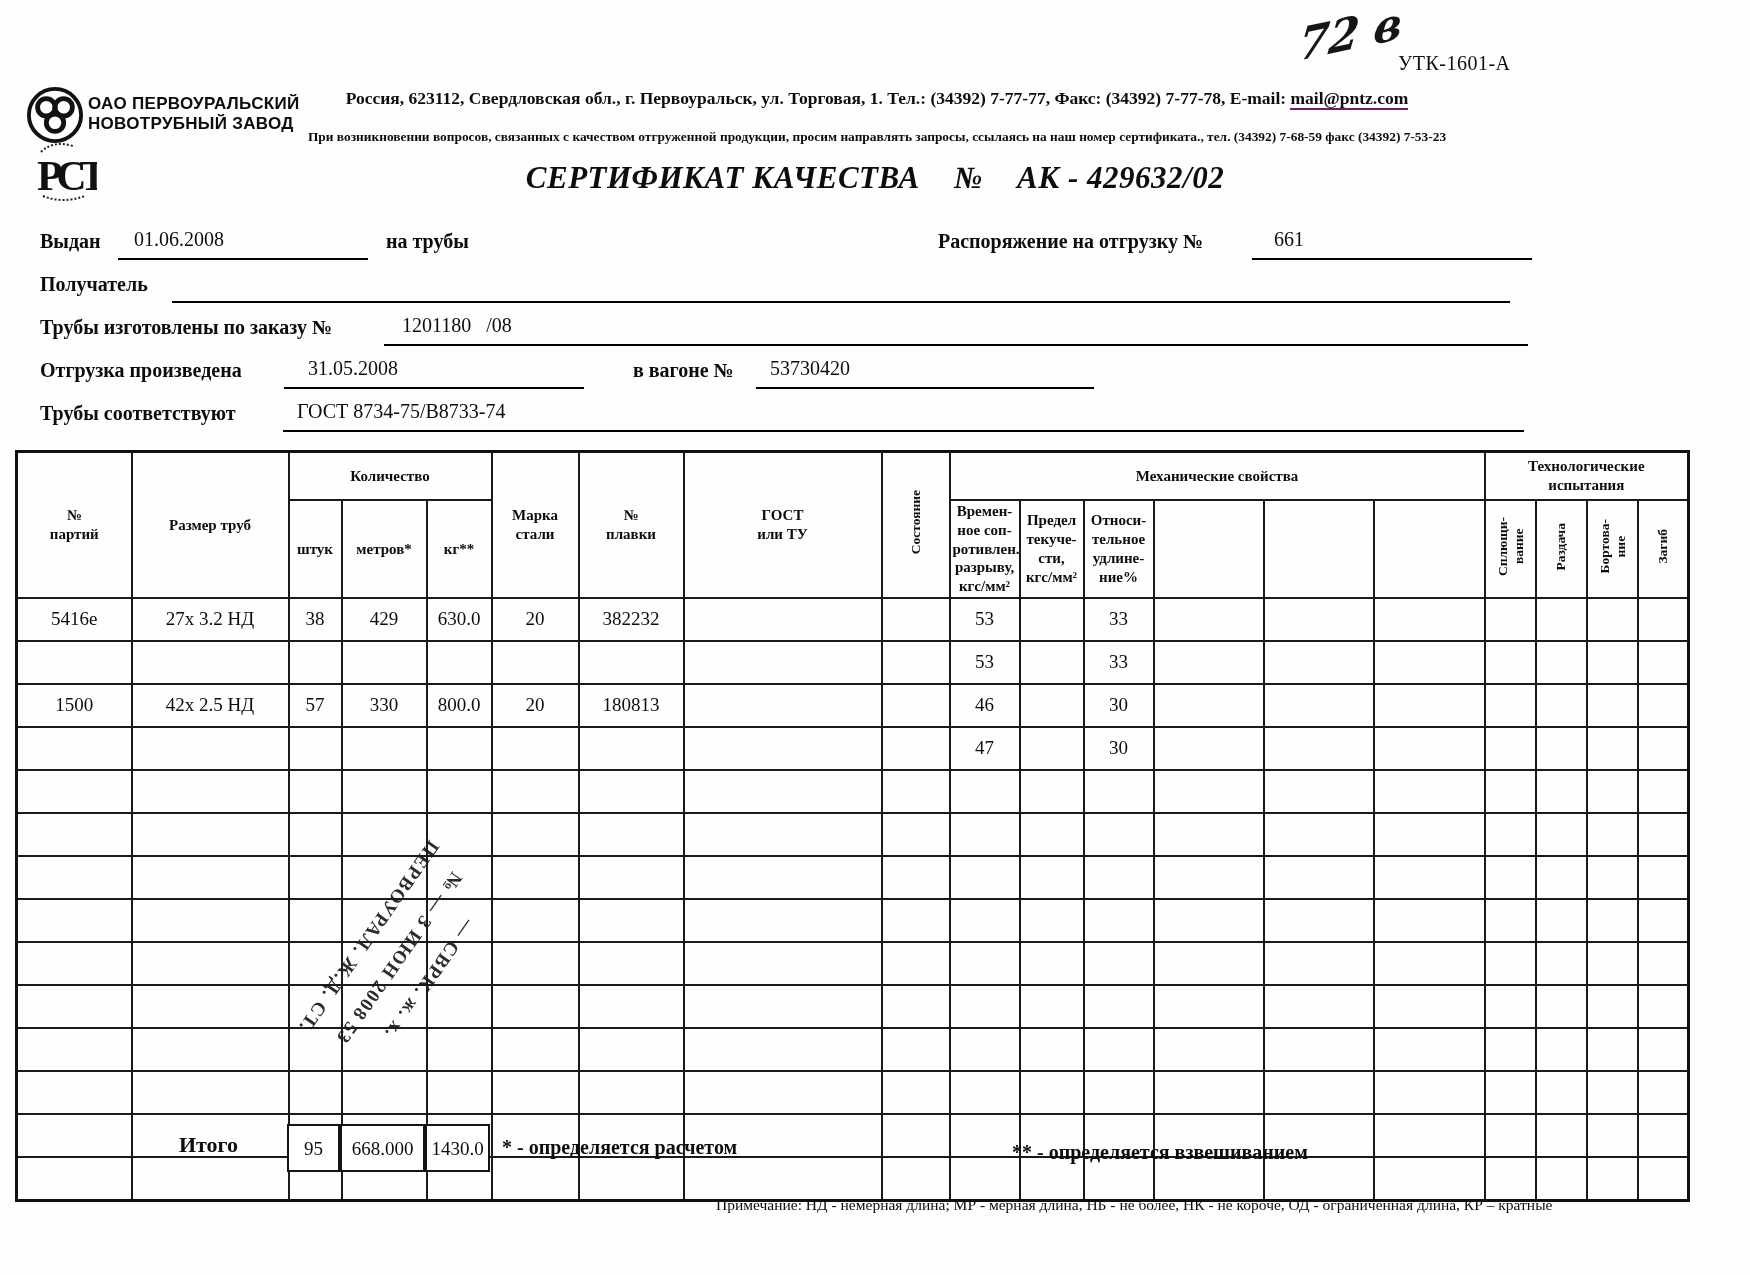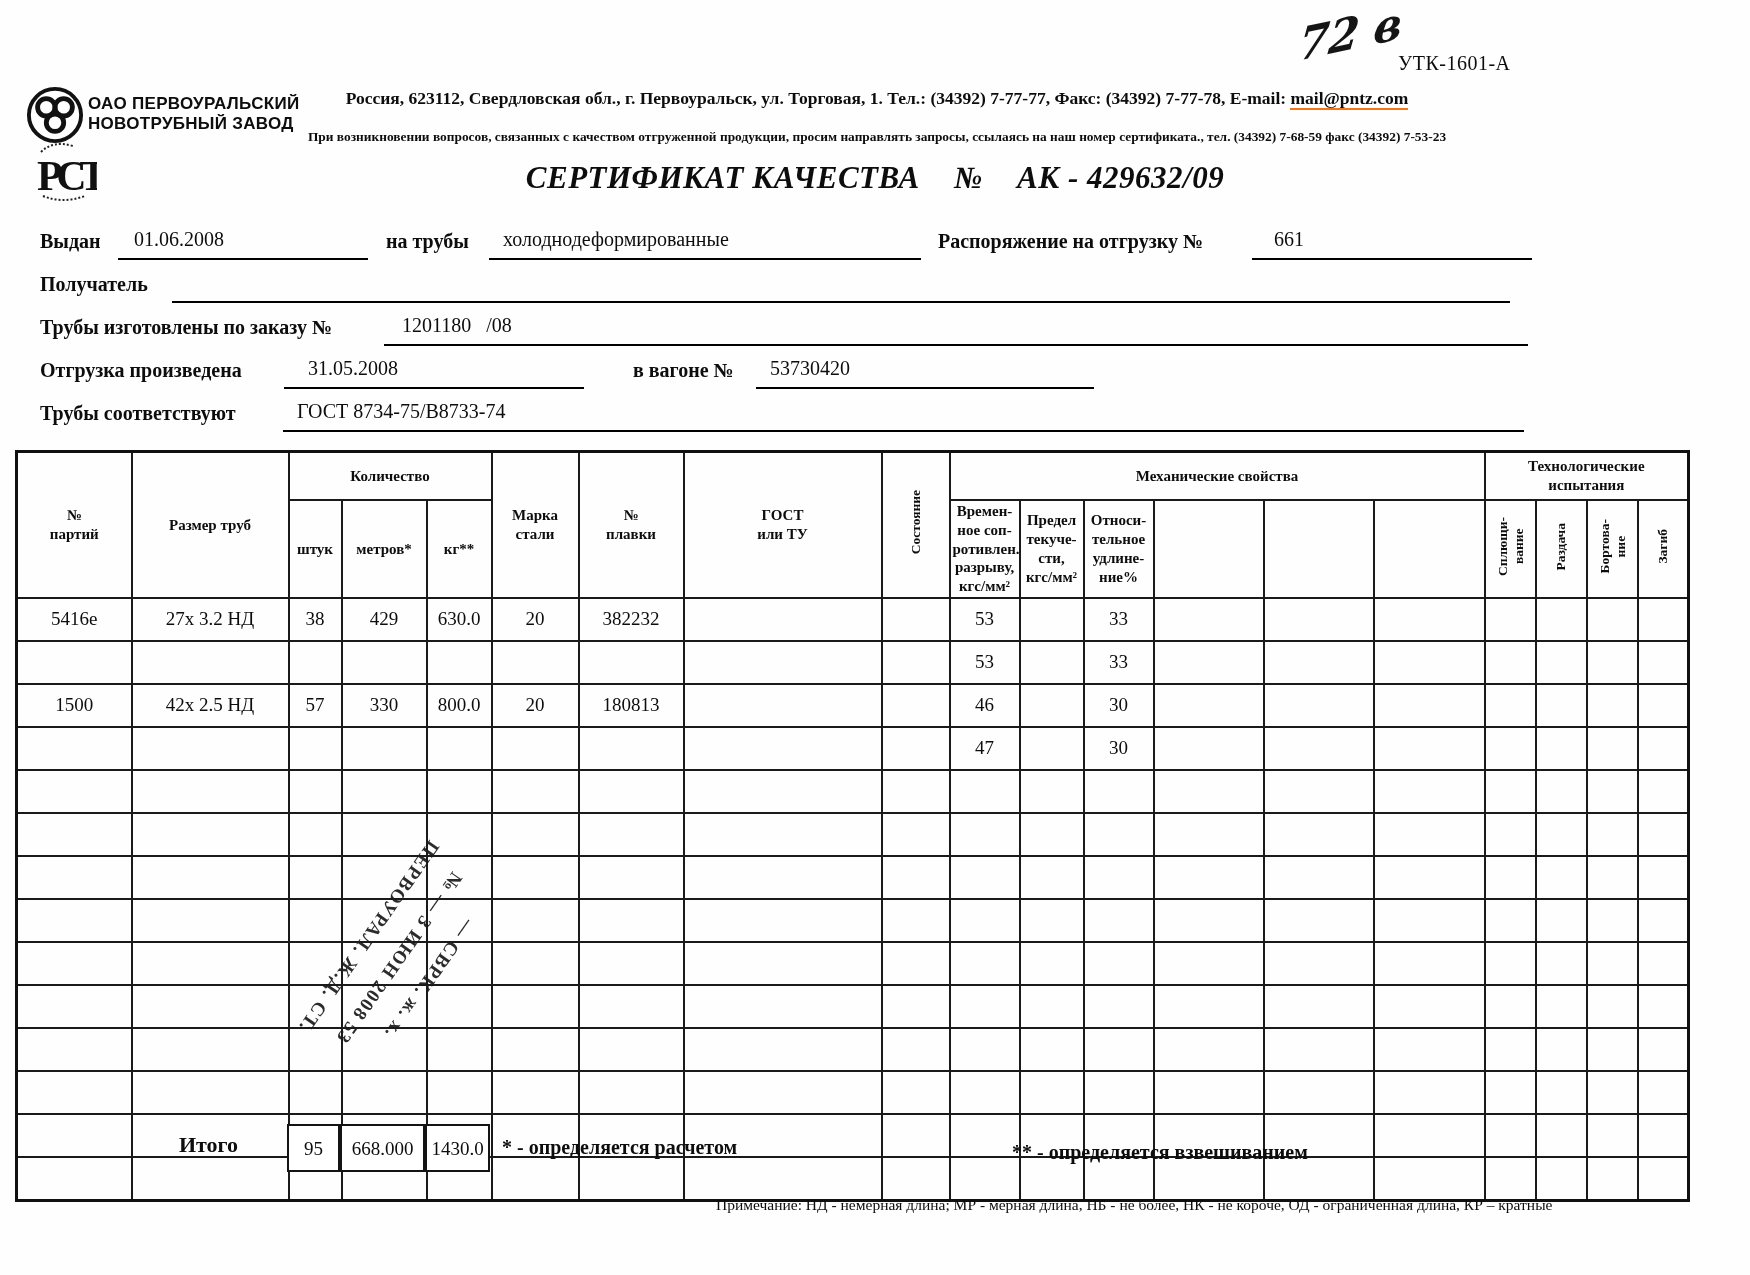--- a/index.html
+++ b/index.html
@@ -15,21 +15,21 @@
     font-size:44px; transform:rotate(-12deg) skewX(-18deg); color:#151515;
   }
   .form-code { position:absolute; left:1398px; top:52px; font-size:20px; letter-spacing:.5px; }
   
   .logo-wrap { position:absolute; left:26px; top:86px; width:58px; height:58px; }
   .company { position:absolute; left:88px; top:94px; font-family:"Liberation Sans", sans-serif;
     font-weight:bold; font-size:17px; line-height:1.2; letter-spacing:.3px; white-space:pre-line; }
   .addr { position:absolute; left:233px; top:88px; width:1288px; text-align:center; }
   .addr-line1 { font-weight:bold; font-size:17.5px; white-space:nowrap; }
   .addr-line2 { font-weight:bold; font-size:13.4px; margin-top:20px; white-space:nowrap; }
-  .em-u { border-bottom:2px solid #f97316; }
+  .em-u { border-bottom:2px solid #701a75; }
   .rst-wrap { position:absolute; left:33px; top:138px; width:64px; height:66px; }
   
   .title { position:absolute; left:0; right:0; top:160px; text-align:center;
     font-weight:bold; font-style:italic; font-size:31px; letter-spacing:.5px; }
   .title .gap { display:inline-block; width:26px; }
   
   .flabel { position:absolute; font-weight:bold; font-size:20px; white-space:nowrap; }
   .fval { position:absolute; font-size:20px; border-bottom:2px solid #000; height:30px;
     white-space:pre; overflow:visible; }
   
@@ -86,27 +86,26 @@
     <svg viewBox="0 0 64 66" width="64" height="66">
       <path d="M8 14 Q 20 2 40 8" fill="none" stroke="#222" stroke-width="2" stroke-dasharray="2 2"></path>
       <text x="4" y="52" font-family="serif" font-weight="bold" font-size="42" letter-spacing="-7" fill="#111">РСТ</text>
       <path d="M10 58 Q 30 66 52 58" fill="none" stroke="#222" stroke-width="2" stroke-dasharray="2 2"></path>
     </svg>
   </div>
 
   <div class="title">
     <span>СЕРТИФИКАТ КАЧЕСТВА</span><span class="gap"></span>
     <span>№</span><span class="gap"></span>
-    <span>АК -  429632/09</span>
+    <span>АК -  429632/02</span>
   </div>
 
   <div class="flabel" style="left:40px; top:230px;">Выдан</div>
   <div class="fval" style="left:118px; top:228px; width:234px; padding-left:16px;">01.06.2008</div>
   <div class="flabel" style="left:386px; top:230px;">на трубы</div>
-  <div class="fval" style="left:489px; top:228px; width:418px; padding-left:14px;">холоднодеформированные</div>
   <div class="flabel" style="left:938px; top:230px;">Распоряжение на отгрузку №</div>
   <div class="fval" style="left:1252px; top:228px; width:258px; padding-left:22px;">661</div>
 
   <div class="flabel" style="left:40px; top:273px;">Получатель</div>
   <div class="fval" style="left:172px; top:271px; width:1338px;"></div>
 
   <div class="flabel" style="left:40px; top:316px;">Трубы изготовлены по заказу №</div>
   <div class="fval" style="left:384px; top:314px; width:1126px; padding-left:18px;">1201180   /08</div>
 
   <div class="flabel" style="left:40px; top:359px;">Отгрузка произведена</div>

